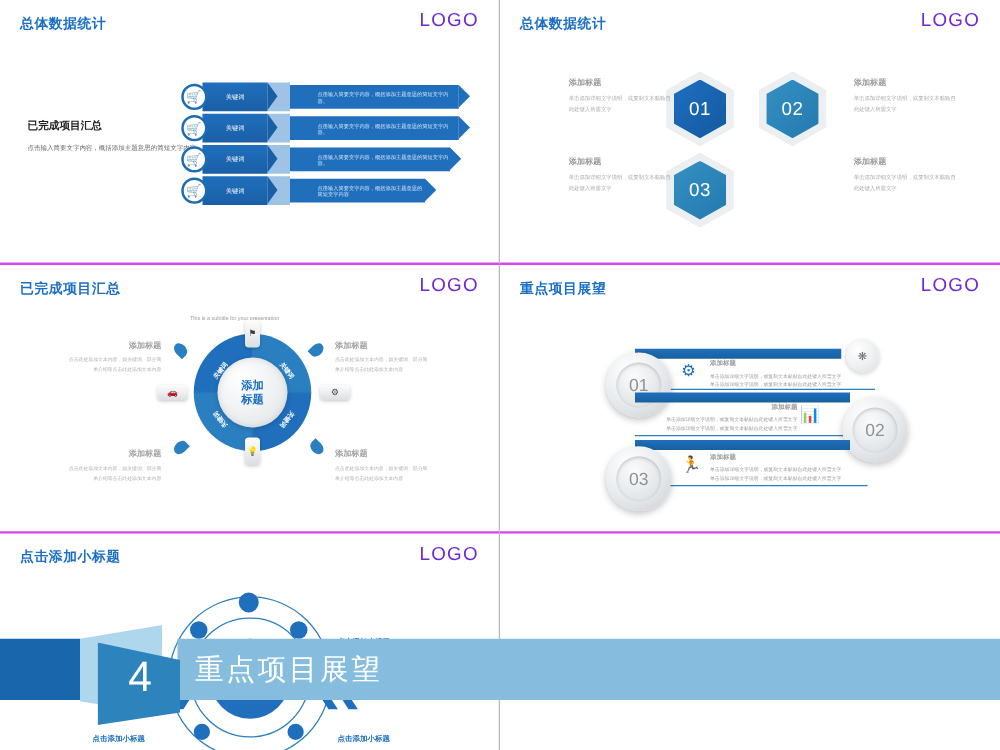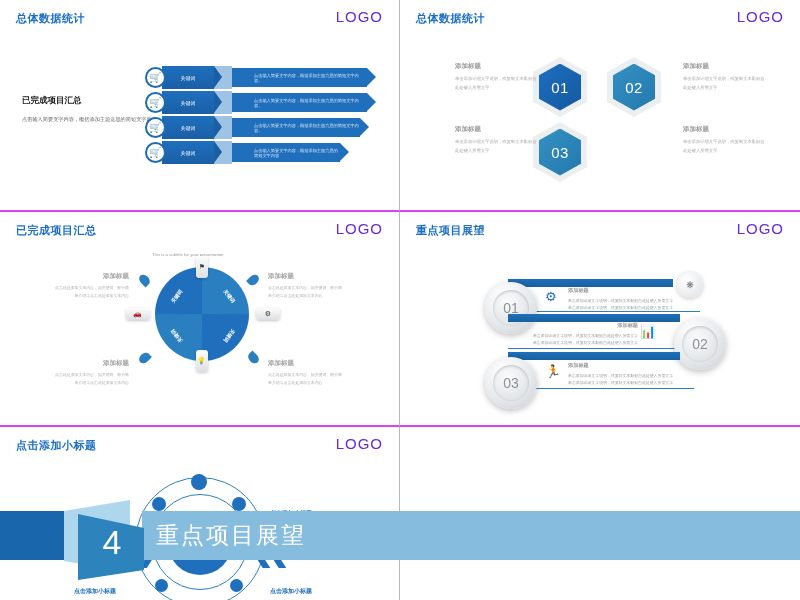--- a/index.html
+++ b/index.html
@@ -318,20 +318,24 @@
     <div class="logo">LOGO</div>
 
     <div style="position:absolute;left:152px;top:40px;font-size:4.3px;color:#9a9a9a;">This is a subtitle for your presentation</div>
 
     <div class="petal" style="left:140px; top:62px; transform:rotate(-45deg);"></div>
     <div class="petal" style="left:249px; top:62px; transform:rotate(45deg);"></div>
     <div class="petal" style="left:140px; top:140px; transform:rotate(-135deg);"></div>
     <div class="petal" style="left:249px; top:140px; transform:rotate(135deg);"></div>
 
     <div class="ring" style="left:155px; top:55px;">
+      <div class="ring-hole">
+        <span>添加</span>
+        <span>标题</span>
+      </div>
       <div class="ring-kw" style="left:14px; top:26px; transform:rotate(-52deg);">关键词</div>
       <div class="ring-kw" style="right:12px; top:26px; transform:rotate(52deg);">关键词</div>
       <div class="ring-kw" style="left:14px; bottom:22px; transform:rotate(-128deg);">关键词</div>
       <div class="ring-kw" style="right:12px; bottom:22px; transform:rotate(128deg);">关键词</div>
     </div>
 
     <div class="s3-tab" style="left:196px; top:44px; width:12px; height:22px; border-radius:3px;">⚑</div>
     <div class="s3-tab" style="left:196px; top:138px; width:12px; height:22px; border-radius:3px;">💡</div>
     <div class="s3-tab" style="left:126px; top:96px; width:24px; height:12px; border-radius:3px;">🚗</div>
     <div class="s3-tab" style="left:256px; top:96px; width:24px; height:12px; border-radius:3px;">⚙</div>

